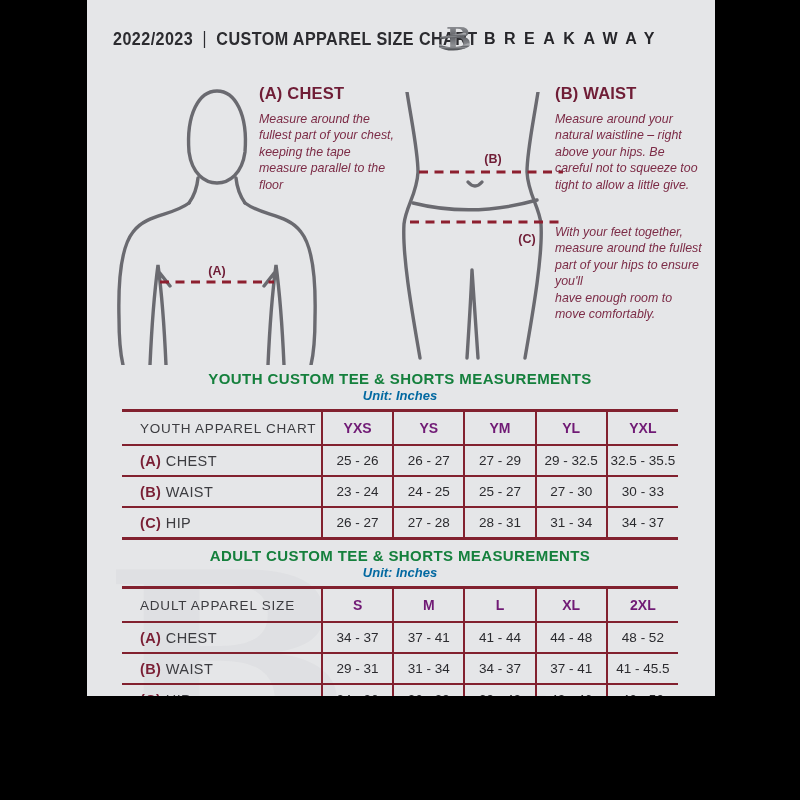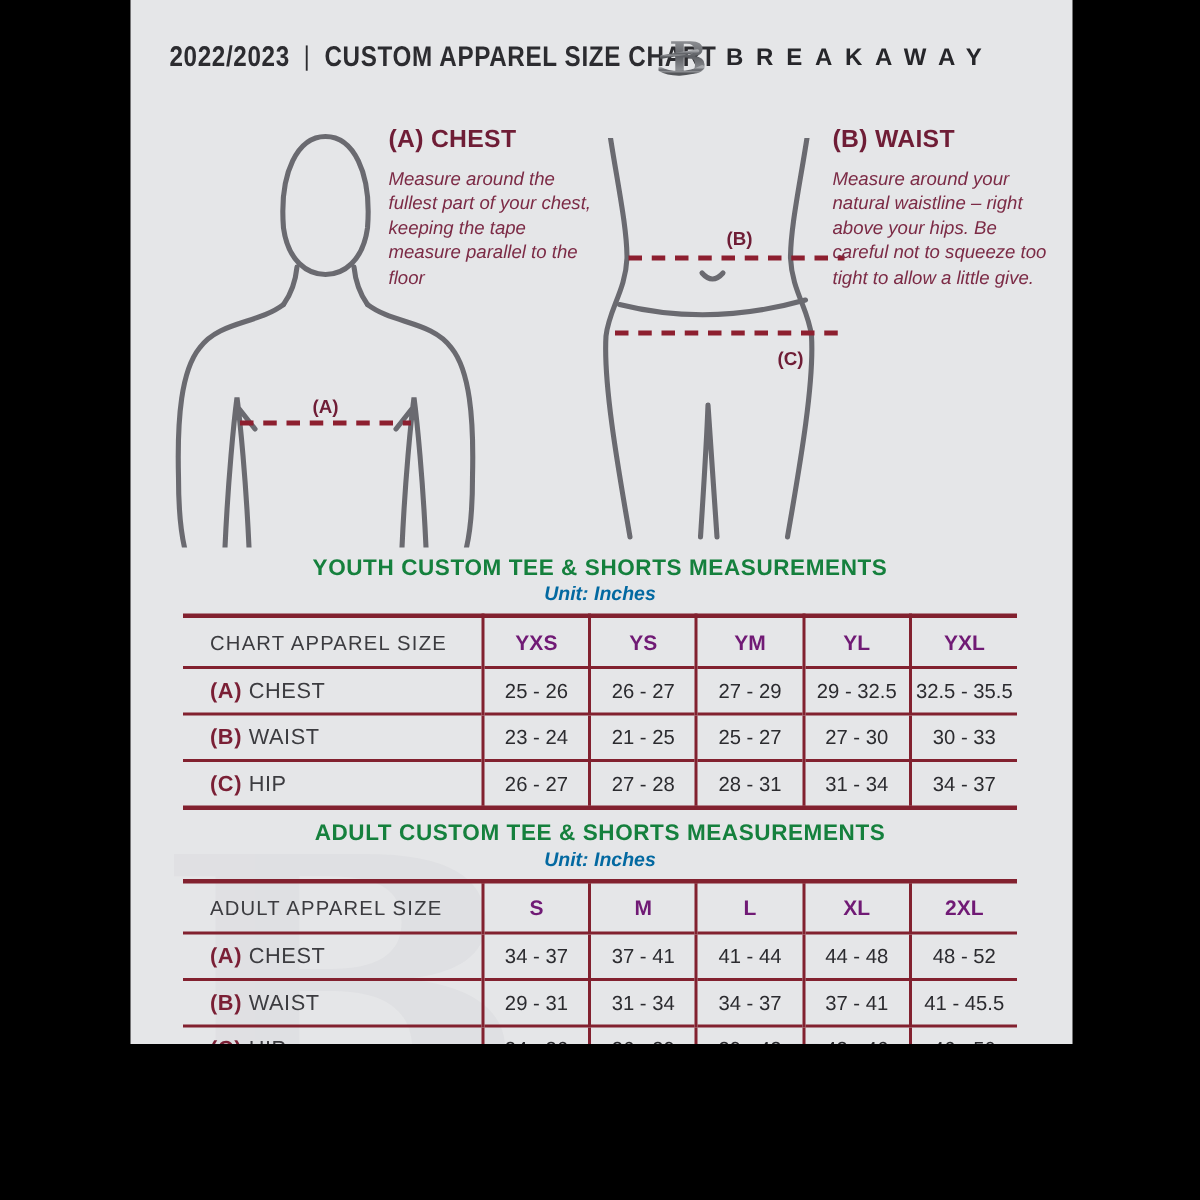--- a/index.html
+++ b/index.html
@@ -108,54 +108,56 @@
 
     <div class="guide" style="left:172px;top:84px;width:142px">
       <h3>(A) CHEST</h3>
       <p>Measure around the fullest part of your chest, keeping the tape measure parallel to the floor</p>
     </div>
     <div class="guide" style="left:468px;top:84px;width:150px">
       <h3>(B) WAIST</h3>
       <p>Measure around your natural waistline – right above your hips. Be careful not to squeeze too tight to allow a little give.</p>
     </div>
     <div class="guide" style="left:468px;top:224px;width:150px">
+      <p>With your feet together, measure around the fullest part of your hips to ensure you'll
+have enough room to move comfortably.</p>
     </div>
 
     <svg class="watermark" width="460" height="265" viewBox="0 0 460 265">
       <text x="0" y="218" transform="scale(1.18,1)">B</text>
       <rect x="2" y="168" width="446" height="27" rx="6" transform="rotate(-1 2 168)"></rect>
     </svg>
 
     <section class="tbl-wrap" style="top:370px">
       <div class="tbl-title">YOUTH CUSTOM TEE &amp; SHORTS MEASUREMENTS</div>
       <div class="tbl-unit">Unit: Inches</div>
       <table class="size-table">
           <thead>
             <tr>
-              <th>CHART APPAREL SIZE</th>
+              <th>YOUTH APPAREL CHART</th>
               <th>YXS</th>
               <th>YS</th>
               <th>YM</th>
               <th>YL</th>
               <th>YXL</th>
             </tr>
           </thead>
           <tbody>
             <tr>
               <td class="row-label"><span class="key">(A)</span><span class="lbl"> CHEST</span></td>
               <td>25 - 26</td>
               <td>26 - 27</td>
               <td>27 - 29</td>
               <td>29 - 32.5</td>
               <td>32.5 - 35.5</td>
             </tr>
             <tr>
               <td class="row-label"><span class="key">(B)</span><span class="lbl"> WAIST</span></td>
               <td>23 - 24</td>
-              <td>21 - 25</td>
+              <td>24 - 25</td>
               <td>25 - 27</td>
               <td>27 - 30</td>
               <td>30 - 33</td>
             </tr>
             <tr>
               <td class="row-label"><span class="key">(C)</span><span class="lbl"> HIP</span></td>
               <td>26 - 27</td>
               <td>27 - 28</td>
               <td>28 - 31</td>
               <td>31 - 34</td>

